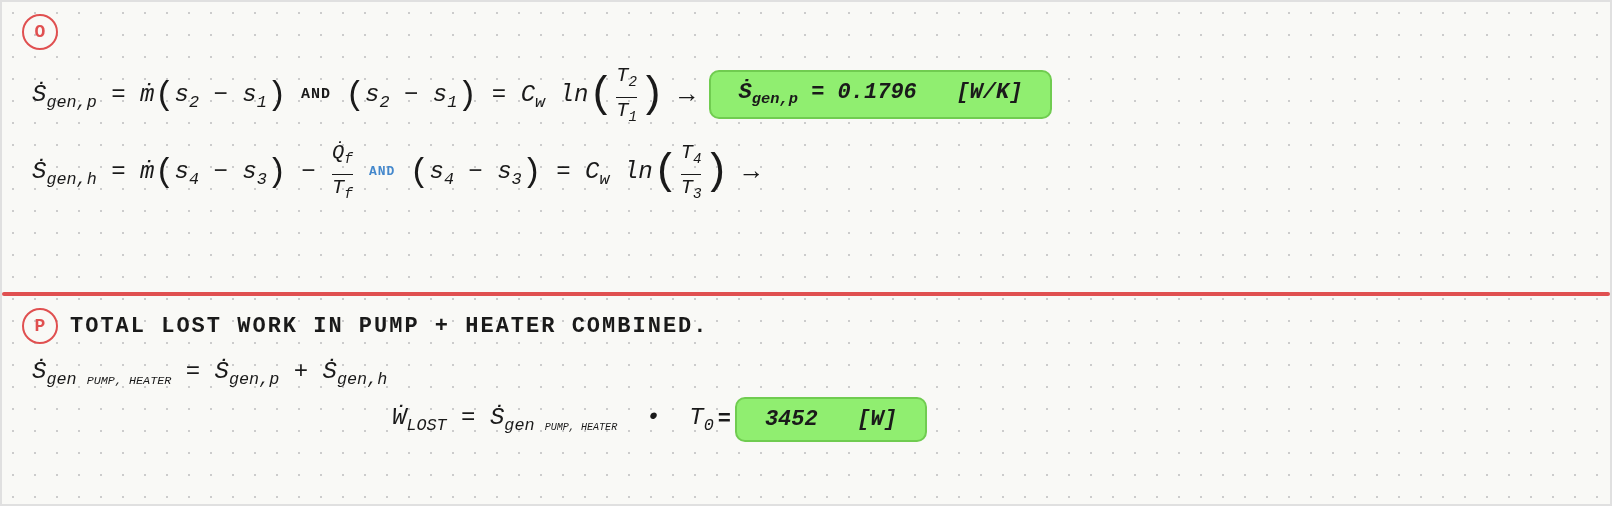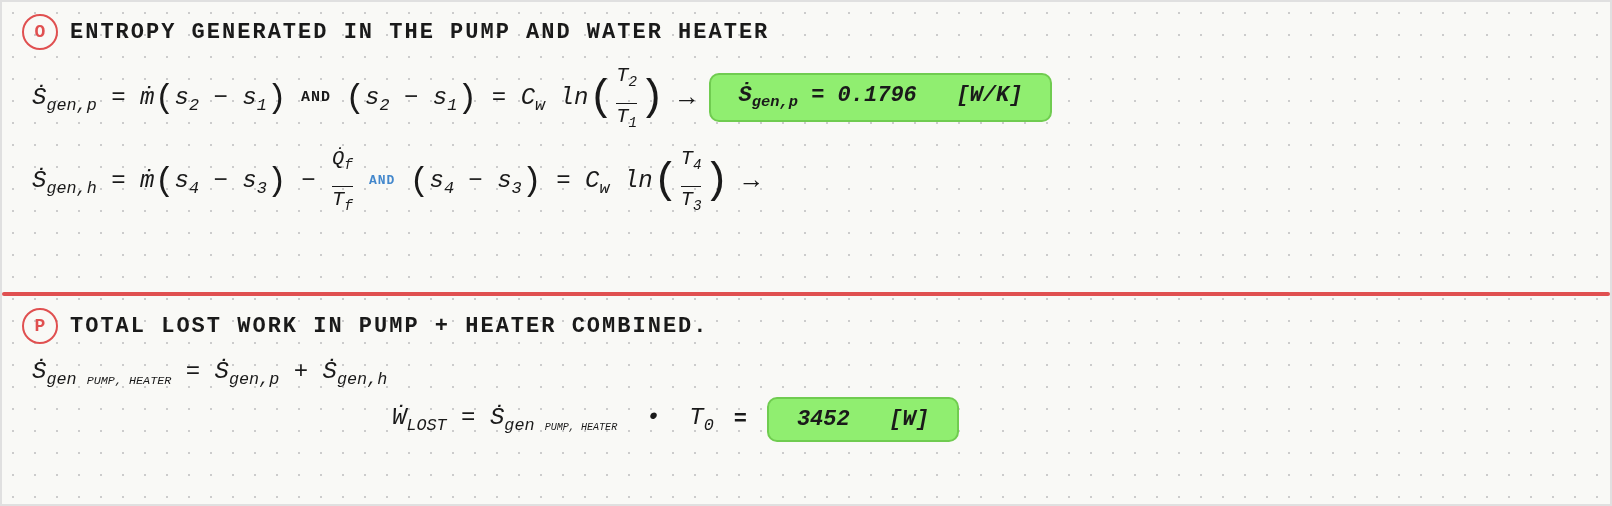--- a/index.html
+++ b/index.html
@@ -132,21 +132,21 @@
 
     .frac {
       display: inline-flex;
       flex-direction: column;
       align-items: center;
       vertical-align: middle;
       margin: 0 2px;
     }
     .frac .num {
       border-bottom: 1.5px solid #1a1a1a;
-      padding-bottom: 13px;
+      padding-bottom: 7px;
       font-size: 0.85em;
     }
     .frac .den {
       padding-top: 1px;
       font-size: 0.85em;
     }
 
     .paren {
       font-size: 1.4em;
       font-style: normal;
@@ -165,34 +165,33 @@
       align-items: center;
       gap: 10px;
       margin-left: 10px;
       margin-bottom: 8px;
       flex-wrap: wrap;
     }
 
     .bottom-formula-row-2 {
       display: flex;
       align-items: center;
-      gap: 20px;
+      gap: 4px;
       margin-left: 10px;
     }
   </style>
 </head>
 <body>
 
 <div class="page">
 
   <div class="top-section">
 
     <div class="section-header">
       <div class="circle-label">O</div>
-      <span class="section-title">ENTROPY GENERATED IN THE PUMP AND WATER HEATER</span>
     </div>
 
     <div class="formula-row">
       <span class="formula-text math">
         <i>Ṡ</i><sub>gen,p</sub> = <i>ṁ</i><span class="paren">(</span><i>s</i><sub>2</sub> − <i>s</i><sub>1</sub><span class="paren">)</span>
       </span>
       <span class="formula-text" style="font-style:normal; font-weight:700; letter-spacing:1px; font-size:15px;">AND</span>
       <span class="formula-text math">
         <span class="paren">(</span><i>s</i><sub>2</sub> − <i>s</i><sub>1</sub><span class="paren">)</span> = <i>C<sub>w</sub></i> ln<span class="big-paren">(</span><span class="frac">
             <span class="num"><i>T</i><sub>2</sub></span>

